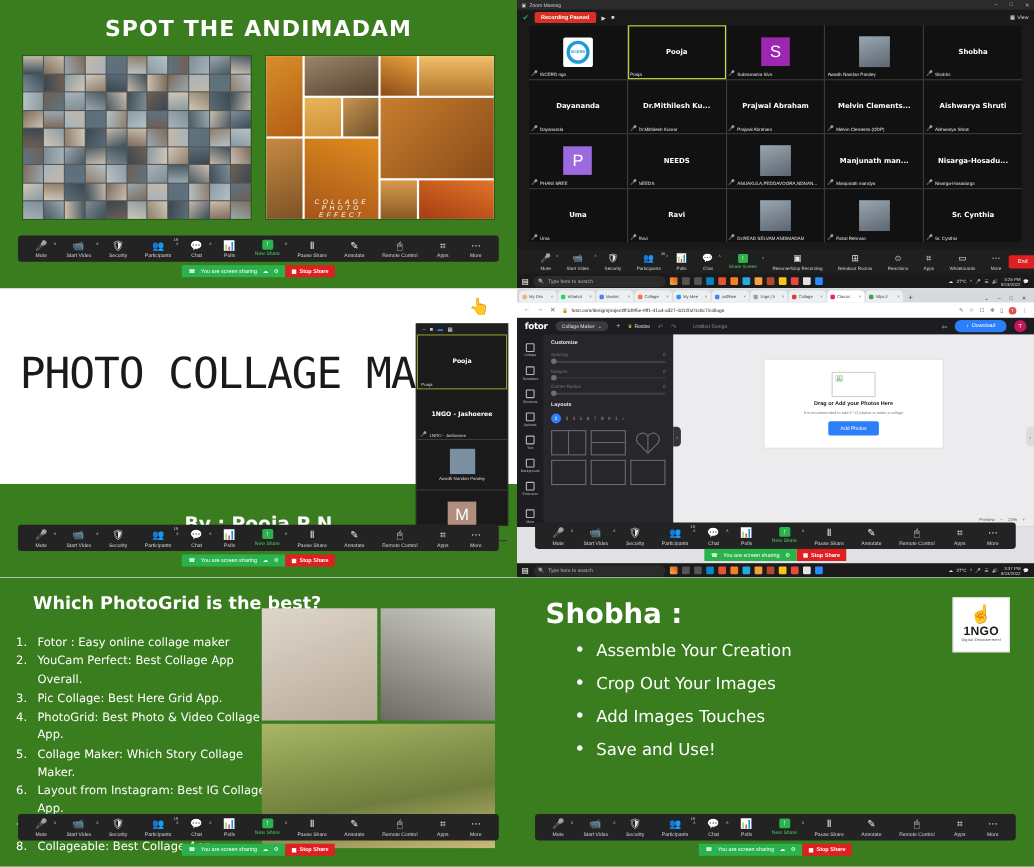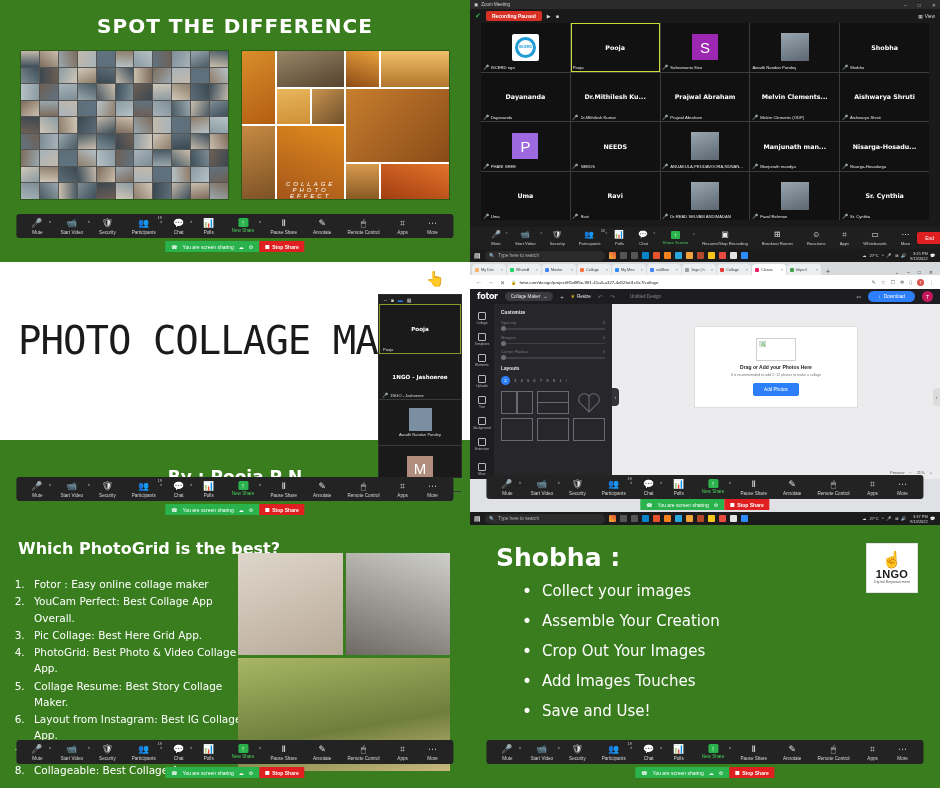--- a/index.html
+++ b/index.html
@@ -80,21 +80,21 @@
   #p3 .byline {
     position: absolute; top: 205px; width: 100%; text-align: center;
     color: #ffffff; font-size: 17px; font-weight: bold;
     font-family: "DejaVu Sans", sans-serif;
   }
 
   
   #p5 .pg-title {
     padding: 14px 0 0 18px; color: #fff;
     font-family: "DejaVu Sans", sans-serif;
-    font-size: 16px; font-weight: bold;
+    font-size: 16px; font-weight: bold; margin-left: 12px;
   }
   #p5 ol {
     margin: 18px 0 0 28px; color: #fff;
     font-family: "DejaVu Sans", sans-serif;
     font-size: 10.5px; line-height: 1.55;
     width: 215px;
   }
   #p5 ol li { padding-left: 6px; margin-bottom: 1px; }
   #p5 .pg-collage {
     position: absolute; right: 20px; top: 28px;
@@ -375,21 +375,21 @@
     position: absolute; right: 25px; top: 8px; font-size: 15px; color: #444; z-index: 31;
   }
 </style>
 </head>
 <body>
 
 <div class="grid">
 
   <div class="cell">
     <div class="slide" id="p1">
-      <div class="slide-title">SPOT THE DIFFERENCE</div>
+      <div class="slide-title">SPOT THE ANDIMADAM</div>
       <div class="collages">
         <div class="collage-box">
           <div class="mosaic" id="mosaic1">
               <i style="background: linear-gradient(0deg, rgb(61, 78, 90), rgb(195, 185, 171));"></i>
               <i style="background: linear-gradient(37deg, rgb(125, 107, 92), rgb(203, 191, 174));"></i>
               <i style="background: linear-gradient(74deg, rgb(154, 168, 174), rgb(125, 107, 92));"></i>
               <i style="background: linear-gradient(111deg, rgb(195, 185, 171), rgb(167, 179, 186));"></i>
               <i style="background: linear-gradient(148deg, rgb(95, 115, 128), rgb(93, 110, 120));"></i>
               <i style="background: linear-gradient(185deg, rgb(142, 125, 106), rgb(181, 194, 200));"></i>
               <i style="background: linear-gradient(222deg, rgb(181, 194, 200), rgb(139, 154, 161));"></i>
@@ -1265,21 +1265,21 @@
   </div>
 
   <div class="cell">
     <div class="slide" id="p5">
       <div class="pg-title">Which PhotoGrid is the best?</div>
       <ol id="pglist">
           <li>Fotor : Easy online collage maker</li>
           <li>YouCam Perfect: Best Collage App Overall.</li>
           <li>Pic Collage: Best Here Grid App.</li>
           <li>PhotoGrid: Best Photo &amp; Video Collage App.</li>
-          <li>Collage Resume: Best Story Collage Maker.</li>
+          <li>Collage Maker: Which Story Collage Maker.</li>
           <li>Layout from Instagram: Best IG Collage App.</li>
           <li>Canva: Best Collage Template App.</li>
           <li>Collageable: Best Collage App.</li>
         </ol>
       <div class="pg-collage">
         <i style="background:linear-gradient(160deg,#ded6cb,#b9aa99)"></i>
         <i style="background:linear-gradient(200deg,#cfcfc9,#6e6a63)"></i>
         <i class="pg-wide" style="background:linear-gradient(170deg,#a8b764,#6f7e3c 60%,#cbb97e)"></i>
       </div>
       <div class="share-toolbar" id="st5">
@@ -1350,21 +1350,20 @@
           <span>Stop Share</span>
         </div>
       </div>
     </div>
   </div>
 
   <div class="cell">
     <div class="slide" id="p6">
       <div class="steps-title">Shobha :</div>
       <ul id="steplist">
-          <li>Collect your images</li>
           <li>Assemble Your Creation</li>
           <li>Crop Out Your Images</li>
           <li>Add Images Touches</li>
           <li>Save and Use!</li>
         </ul>
       <div class="ngo-logo">
         <span class="hand">☝</span>
         <span class="ngo-name">1NGO</span>
         <span class="ngo-sub">Digital Empowerment</span>
       </div>

